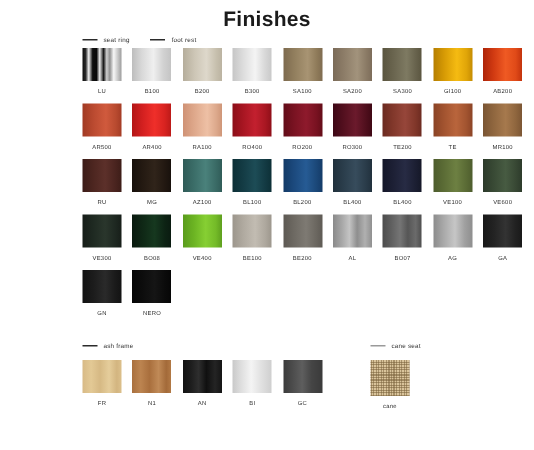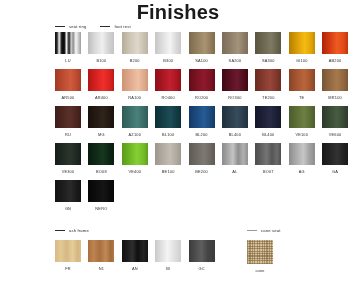--- a/index.html
+++ b/index.html
@@ -9,21 +9,21 @@
   body {
     width: 356px;
     height: 300px;
     background: #ffffff;
     font-family: "Liberation Sans", sans-serif;
     overflow: hidden;
     position: relative;
   }
   #page-title {
     text-align: center;
-    font-size: 20px;
+    font-size: 14px;
     font-weight: bold;
     color: #1b1b1b;
     letter-spacing: 0.2px;
     margin: 4px 0 0 0;
     padding: 0;
     line-height: 16px;
   }
 
   .board {
     position: absolute;

